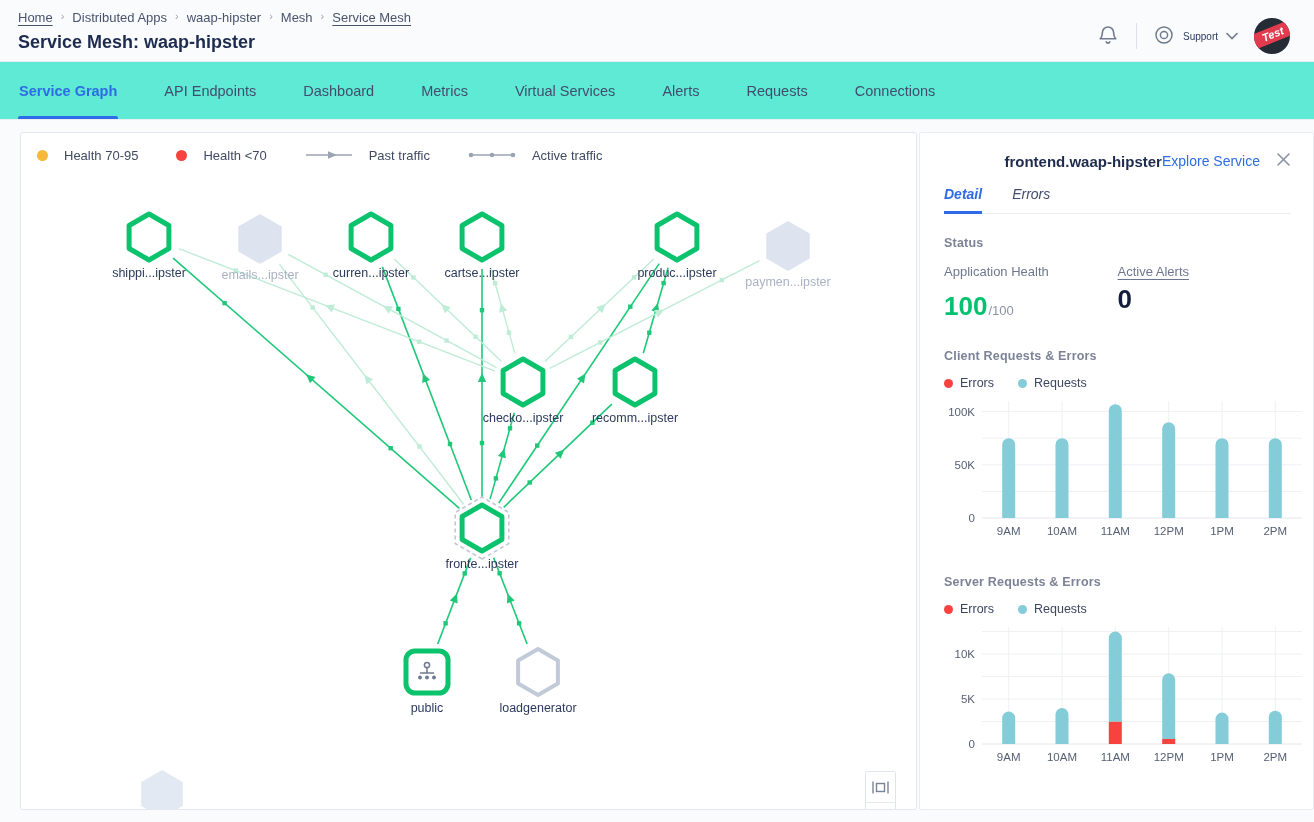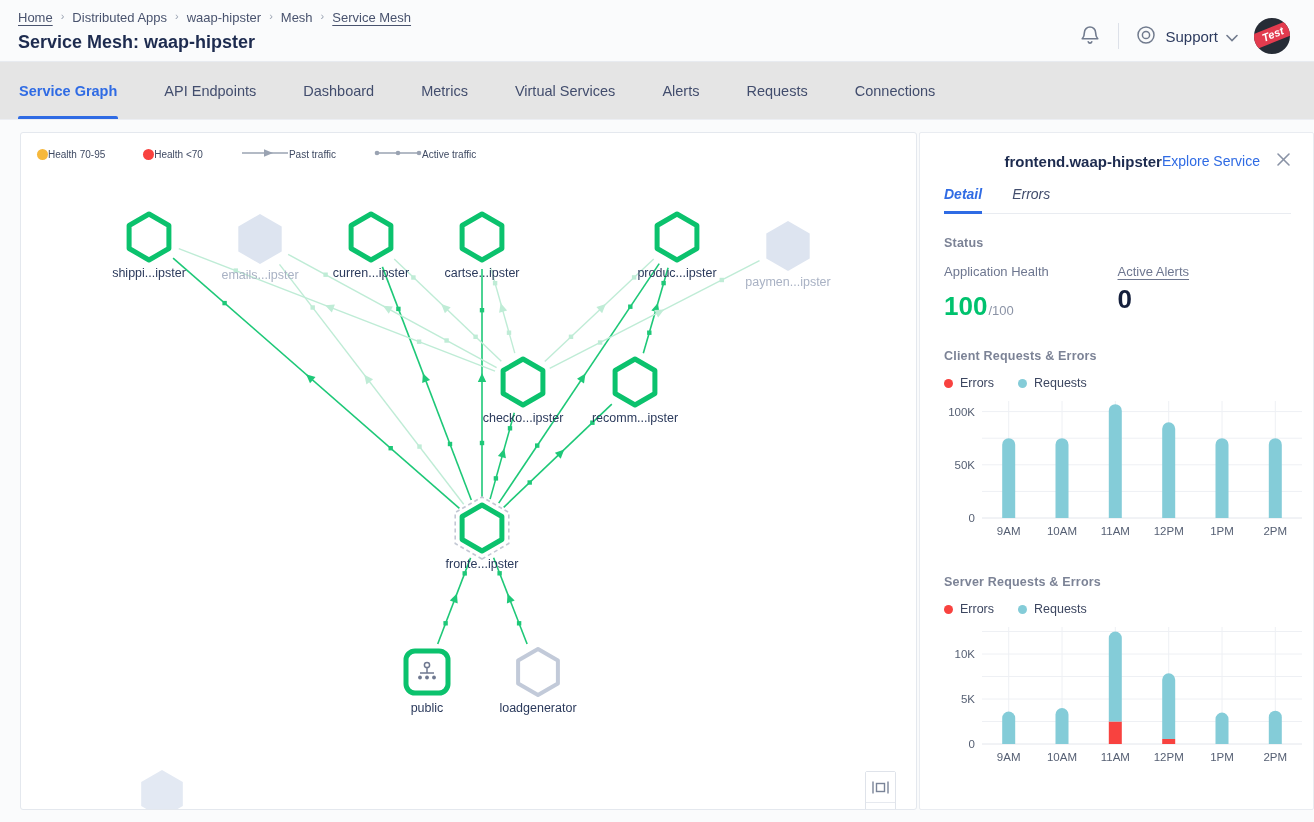--- a/index.html
+++ b/index.html
@@ -10,39 +10,39 @@
   .topbar { display:flex; justify-content:space-between; align-items:flex-start;
             padding:10px 24px 0 18px; height:62px; border-bottom:1px solid #e8ebf0; background:#fafbfc; }
   .crumbs { display:flex; gap:8px; font-size:13px; color:#49536e; }
   .crumb { text-decoration:none; color:#49536e; cursor:pointer; }
   .crumb.underlined { text-decoration:underline; text-underline-offset:3px; }
   .crumb-sep { color:#9aa3b2; font-size:11px; }
   .page-title { font-size:18px; font-weight:700; color:#1d2b4f; margin-top:7px; }
   .top-right { display:flex; align-items:center; gap:16px; margin-top:8px; }
   .icon-btn { background:none; border:none; cursor:pointer; display:flex; align-items:center; }
   .top-divider { width:1px; height:26px; background:#dde1e9; }
-  .support { display:flex; align-items:center; gap:8px; font-size:15px; color:#2c3a5e; cursor:pointer; }
+  .support { display:flex; align-items:center; gap:8px; font-size:10px; color:#2c3a5e; cursor:pointer; }
   .avatar { width:36px; height:36px; border-radius:50%; background:#262c36; overflow:hidden; position:relative; cursor:pointer; }
   .avatar .ribbon { position:absolute; left:-12px; top:9px; width:62px; transform:rotate(-22deg);
                     background:#e23b4e; color:#fff; font-style:italic; font-weight:700; font-size:11px;
                     text-align:center; line-height:15px; }
 
   
-  .tabbar { display:flex; gap:45px; padding:0 18px; border-bottom:1px solid #eceef3; background:#e5e5e5; height:58px; }
+  .tabbar { display:flex; gap:45px; padding:0 18px; border-bottom:1px solid #eceef3; background:#5eead4; height:58px; }
   .tab { font-size:14.5px; color:#424d6d; padding:21px 1px 0 1px; cursor:pointer; position:relative; }
   .tab.active { color:#2f6be4; font-weight:700; }
   .tab.active::after { content:""; position:absolute; left:0; right:0; bottom:0; height:3px; background:#2f6be4; border-radius:2px 2px 0 0; }
 
   
   .main { display:flex; align-items:stretch; padding:12px 0 0 20px; height:690px; }
   .graph-card { width:897px; background:#fff; border:1px solid #e4e8ee; border-radius:3px;
                 position:relative; overflow:hidden; flex:none; }
   .graph-legend { position:absolute; top:0; left:0; right:0; display:flex; align-items:center; gap:38px;
                   padding:15px 16px; z-index:3; }
-  .legend-item { display:flex; align-items:center; gap:0; font-size:10px; color:#3f4a63; }
+  .legend-item { display:flex; align-items:center; gap:16px; font-size:13px; color:#3f4a63; }
   .dot { width:11px; height:11px; border-radius:50%; display:inline-block; }
   #graph-svg { position:absolute; left:0; top:0; }
 
   .zoom-controls { position:absolute; right:20px; top:638px; width:31px; background:#fff;
                    border:1px solid #dfe3ea; border-radius:2px; z-index:4; }
   .zoom-controls button { width:100%; height:30px; background:#fff; border:none; cursor:pointer;
                           display:flex; align-items:center; justify-content:center; }
   .zoom-controls button + button { border-top:1px solid #e6e9ef; }
 
   

